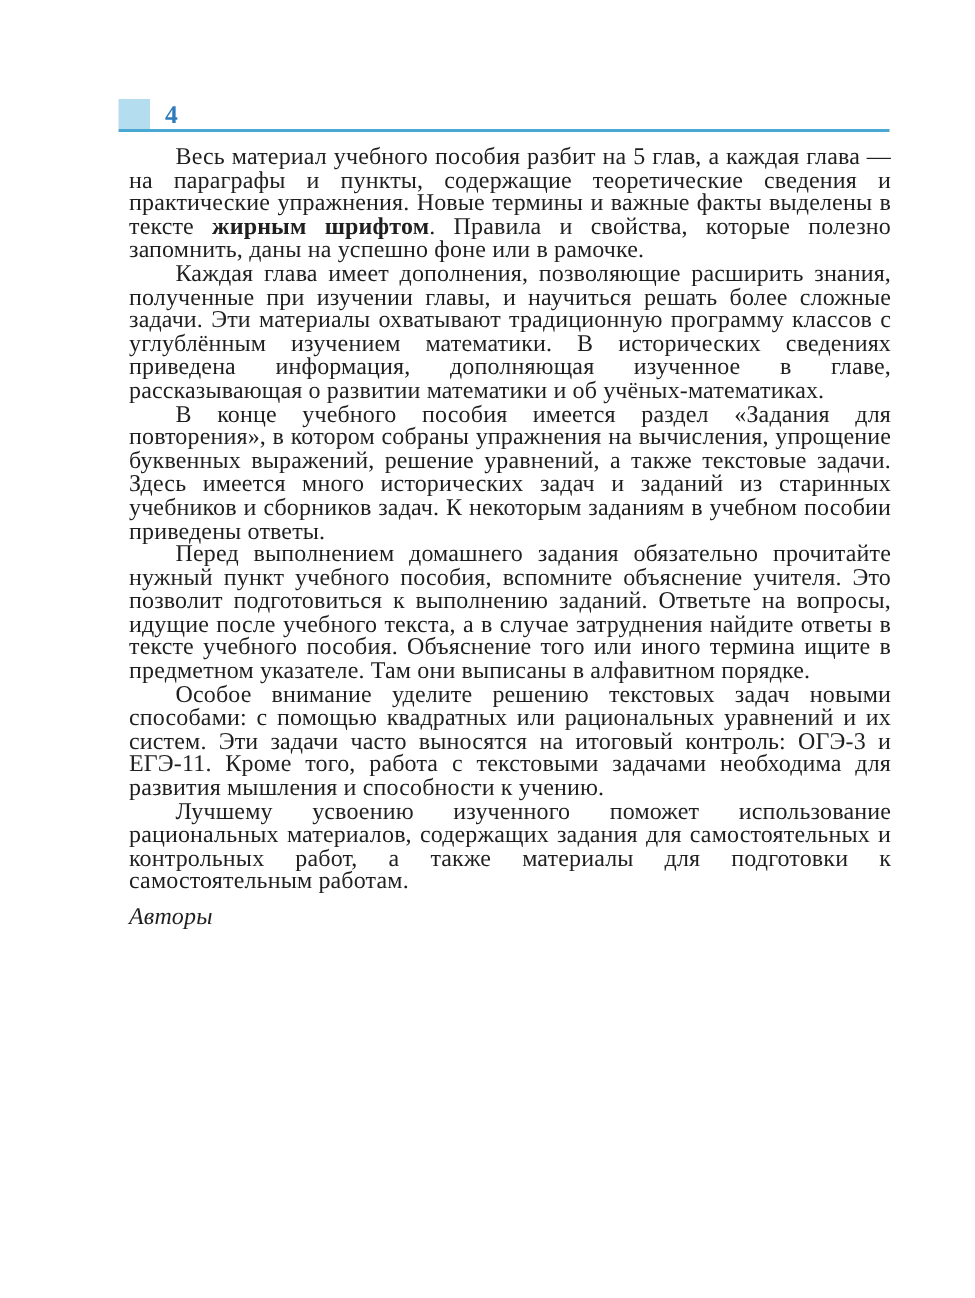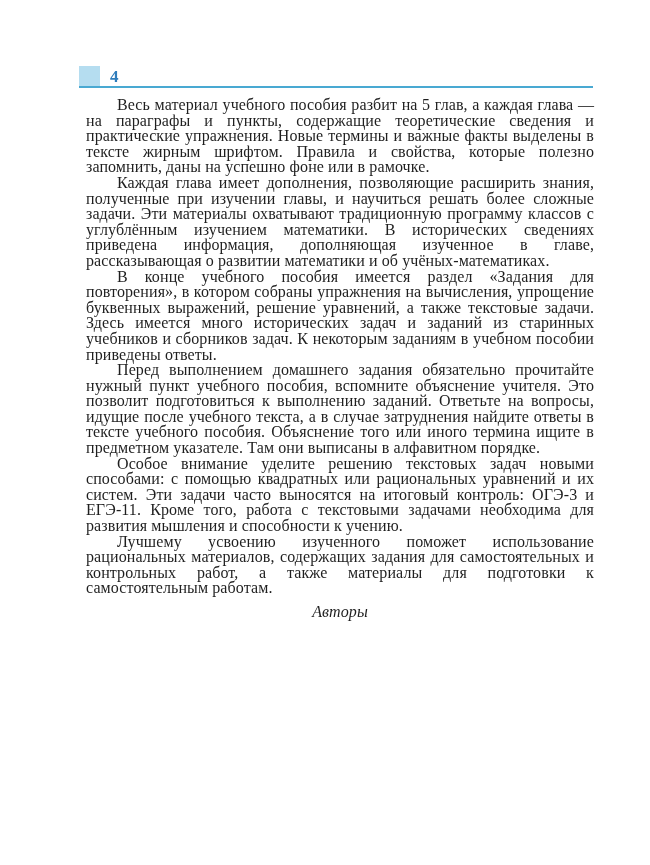--- a/index.html
+++ b/index.html
@@ -58,24 +58,24 @@
     line-height: 15.6px;
     letter-spacing: 0.1px;
     text-align: justify;
     color: var(--text-color);
   }
   .text-column p {
     margin: 0;
     text-indent: 31px;
   }
   .text-column p b {
-    font-weight: normal;
+    font-weight: bold;
   }
   .signature {
-    text-align: center;
+    text-align: left;
     font-style: italic;
     text-indent: 0 !important;
     margin-top: 8px !important;
   }
 </style>
 </head>
 <body>
 
 <div class="page">
 

